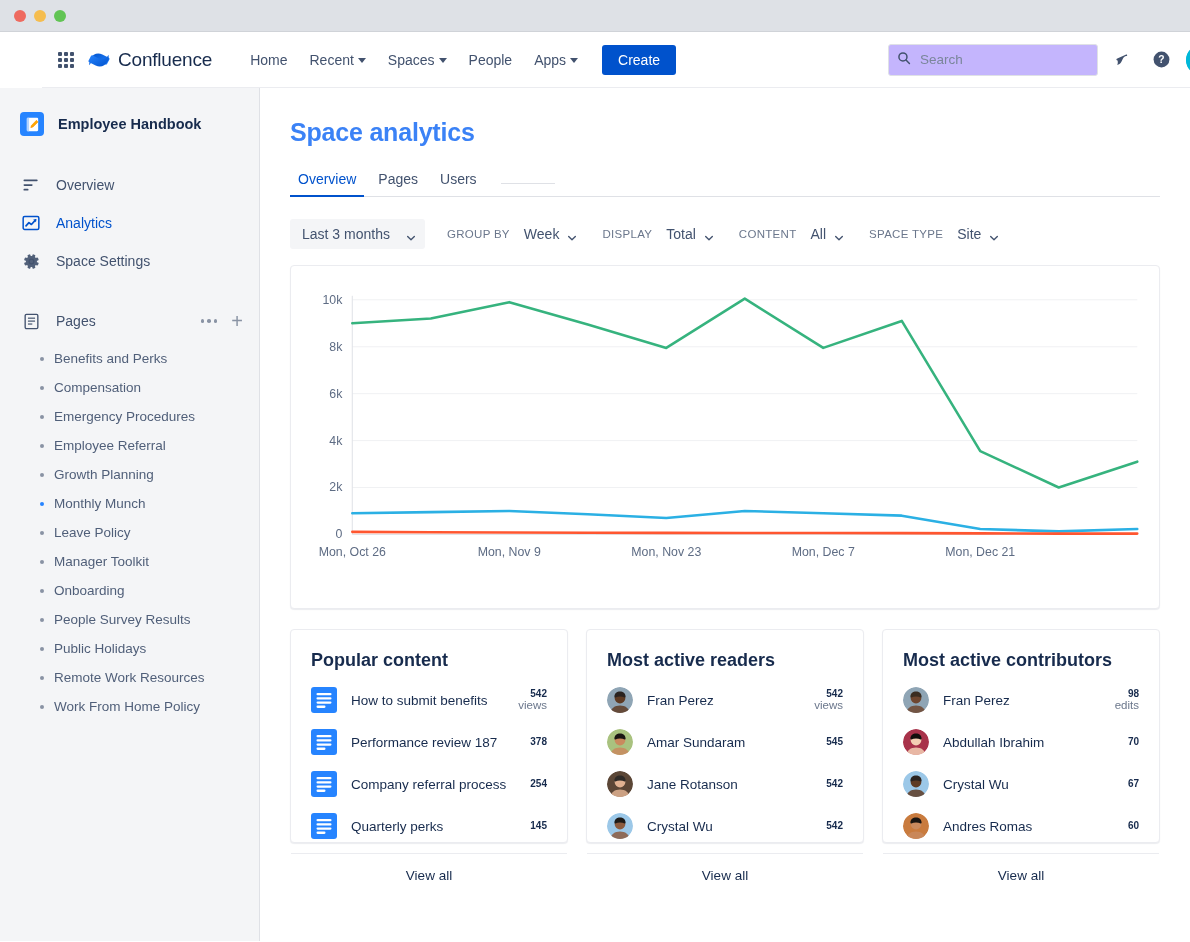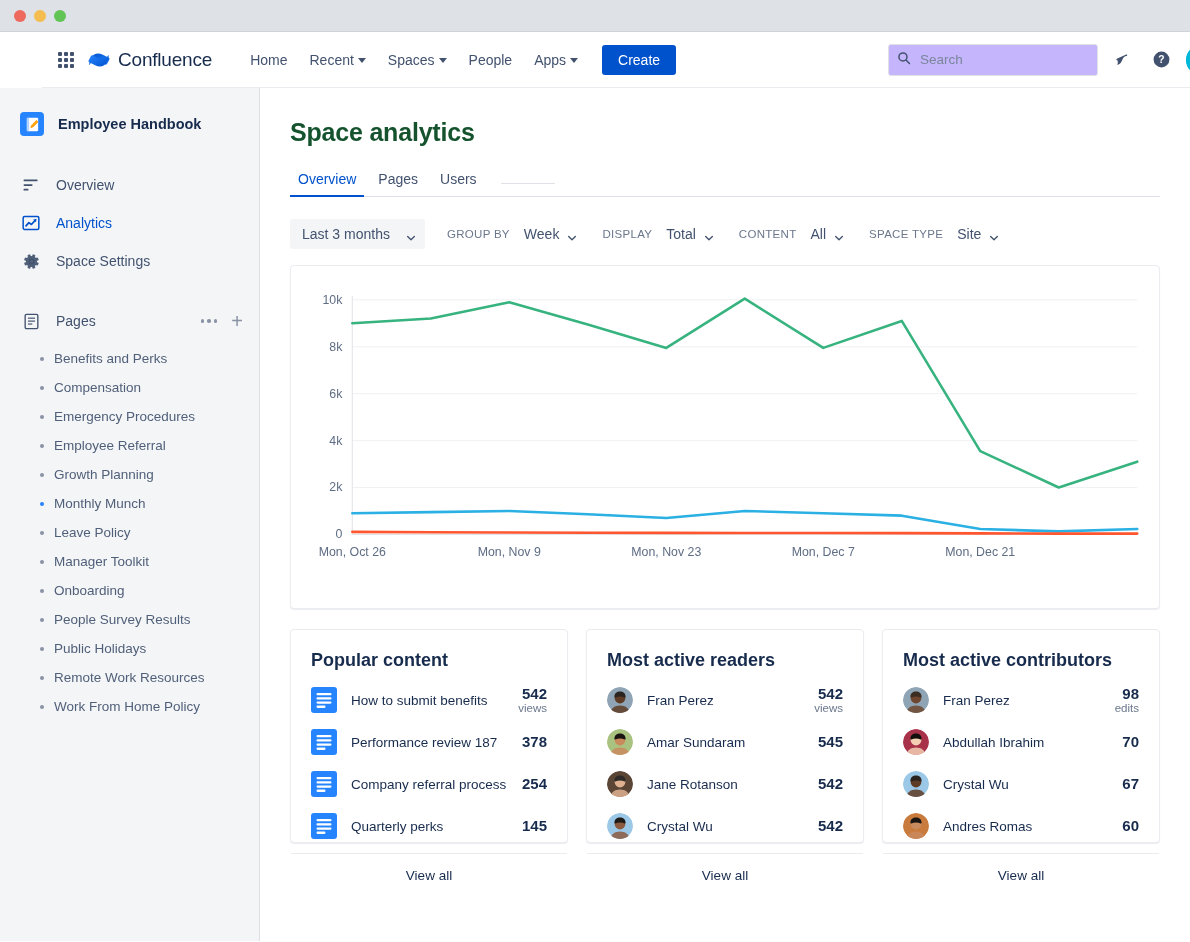--- a/index.html
+++ b/index.html
@@ -121,21 +121,21 @@
   .page-list { margin-top: 4px; }
   .page-item {
     display:flex; align-items:center; gap: 10px;
     padding: 7px 16px 7px 40px; font-size: 13.5px; color: #505F79; cursor: pointer;
   }
   .bullet { width: 4px; height: 4px; border-radius: 50%; background: #8993A4; flex: 0 0 4px; }
   .bullet.blue { background: #2684FF; }
 
   
   #main { flex: 1; background: #fff; padding: 30px 30px 0 30px; overflow: hidden; }
-  #page-title { font-size: 25px; font-weight: 600; color: #14532d; margin: 0 0 18px 0; letter-spacing: -0.2px; }
+  #page-title { font-size: 25px; font-weight: 600; color: #3b82f6; margin: 0 0 18px 0; letter-spacing: -0.2px; }
 
   .tabs { display:flex; align-items: flex-end; gap: 6px; border-bottom: 1px solid #DFE1E6; position: relative; }
   .tab {
     font-size: 14px; color: #42526E; padding: 6px 8px 8px 8px; cursor: pointer;
     border-bottom: 2px solid transparent; margin-bottom: -1px;
   }
   .tab.active { color: #0052CC; font-weight: 500; border-bottom-color: #0052CC; }
   .tab-more { width: 54px; height: 1px; background: #DFE1E6; margin: 0 0 12px 10px; }
 
   
@@ -158,21 +158,21 @@
   .info-card { flex: 1 1 0; display: flex; flex-direction: column; min-width: 0; height: 214px; }
   .card-title { font-size: 18px; font-weight: 600; color: #172B4D; padding: 20px 20px 6px 20px; }
   .card-list { flex: 1; padding: 2px 20px 6px 20px; }
   .row {
     display: flex; align-items: center; gap: 14px; height: 42px; cursor: pointer;
   }
   .row-icon { width: 26px; height: 26px; flex: 0 0 26px; border-radius: 3px; }
   .row-avatar { width: 26px; height: 26px; flex: 0 0 26px; border-radius: 50%; overflow: hidden; }
   .row-label { font-size: 13.5px; color: #172B4D; white-space: nowrap; overflow: hidden; text-overflow: ellipsis; flex: 1; }
   .row-metric { text-align: right; flex: 0 0 auto; line-height: 1.05; }
-  .metric-num { font-size: 15px; font-weight: 700; color: #172B4D; display: block; }
+  .metric-num { font-size: 10px; font-weight: 700; color: #172B4D; display: block; }
   .metric-unit { font-size: 11.5px; color: #6B778C; display: block; }
   .card-foot {
     border-top: 1px solid #EBECF0; text-align: center;
     padding: 14px 0; font-size: 13.5px; color: #172B4D; cursor: pointer;
   }
 </style>
 </head>
 <body>
 
 <div id="window-chrome">

